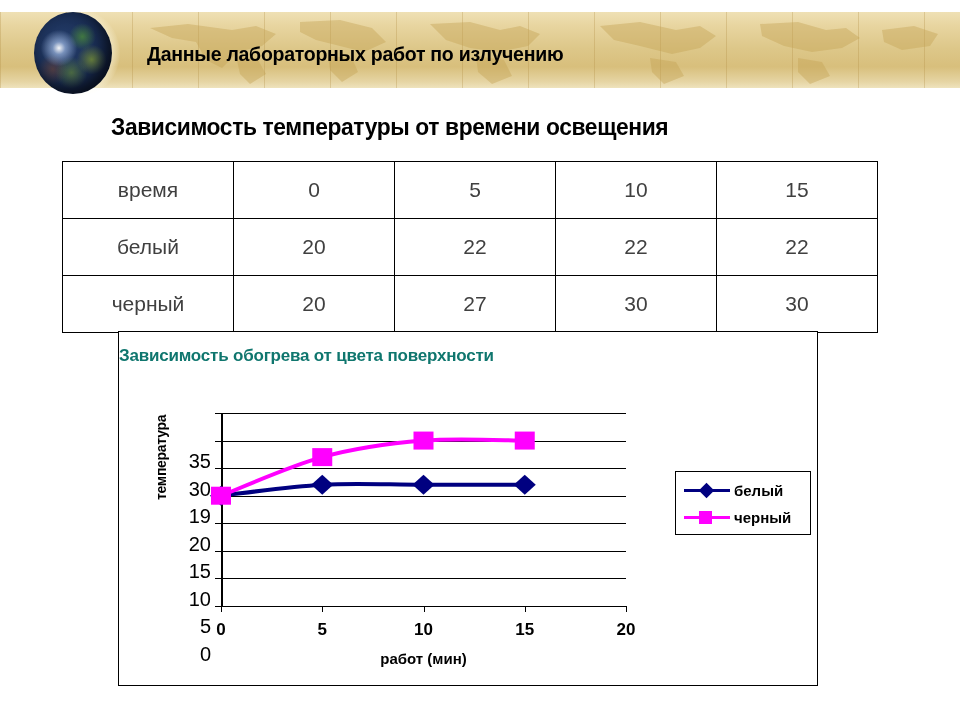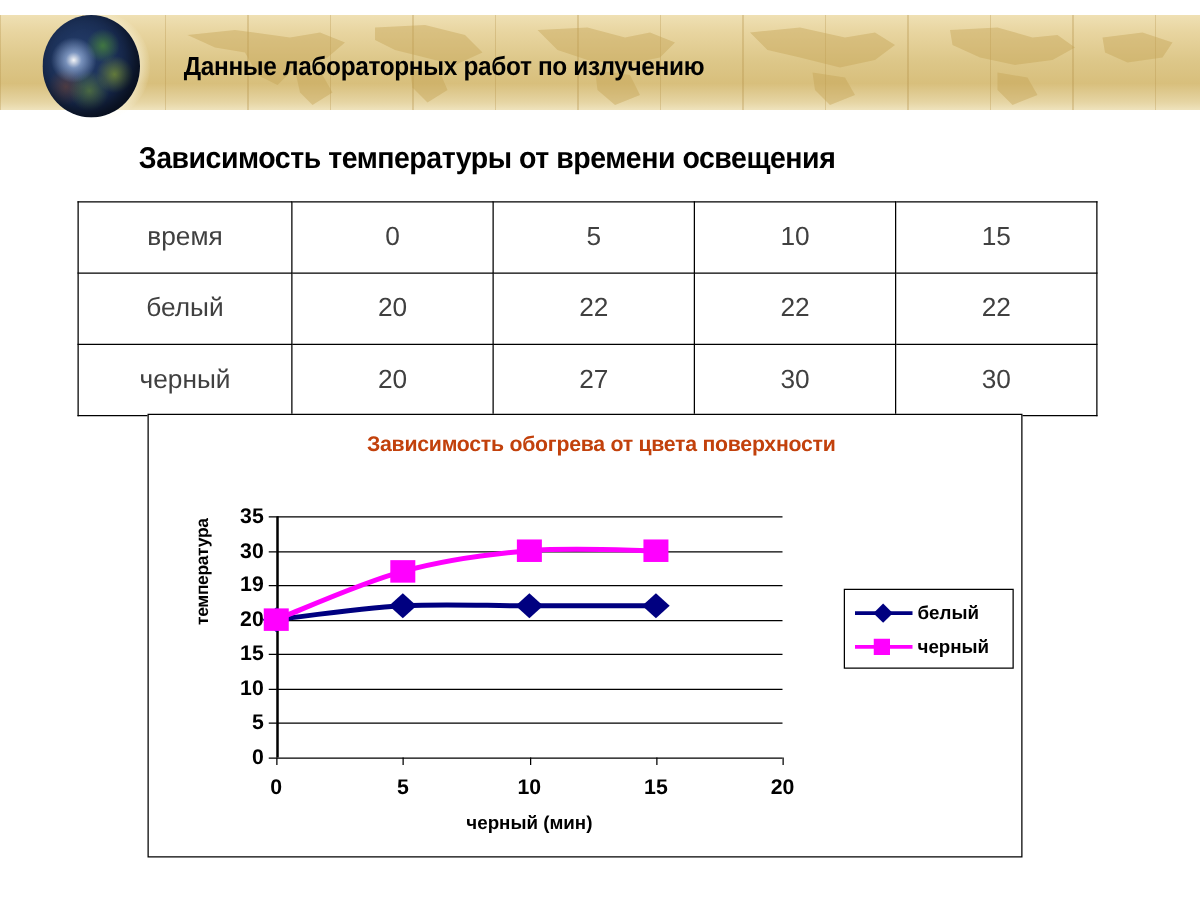--- a/index.html
+++ b/index.html
@@ -136,27 +136,27 @@
     left: 118px;
     top: 331px;
     width: 700px;
     height: 355px;
     border: 1px solid #000000;
     background: #ffffff;
     box-sizing: border-box;
   }
   #chart-title {
     position: absolute;
-    left: 12px;
+    left: 0;
     top: 14px;
     width: 700px;
-    text-align: center;
+    text-align: left;
     font-size: 17px;
     font-weight: bold;
-    color: #c2410c;
+    color: #0f766e;
     letter-spacing: -0.2px;
   }
 
   
   #plot {
     position: absolute;
     left: 102px;  
     top: 81px;    
     width: 405px; 
     height: 193px;
@@ -181,24 +181,25 @@
     left: -6px;
     width: 6px;
     height: 0;
     border-top: 1px solid #000000;
   }
   .ylabel {
     position: absolute;
     right: 100%;
     margin-right: 10px;
     transform: translateY(-50%);
-    font-size: 17px;
-    font-weight: bold;
+    font-size: 20px;
+    font-weight: normal;
     color: #000000;
     white-space: nowrap;
+    margin-top: 48px;
   }
   .xtick {
     position: absolute;
     top: 193px;
     width: 0;
     height: 6px;
     border-left: 1px solid #000000;
   }
   .xlabel {
     position: absolute;
@@ -346,21 +347,21 @@
       <td>30</td>
       <td>30</td>
     </tr>
   </tbody>
 </table>
 
 <div id="chart-frame">
   <div id="chart-title">Зависимость обогрева от цвета поверхности</div>
 
   <div id="y-axis-title">температура</div>
-  <div id="x-axis-title">черный (мин)</div>
+  <div id="x-axis-title">работ (мин)</div>
 
   <div id="plot">
     <div id="gridlines">
         <div class="gridline" style="top: 165.429px;"></div>
         <div class="gridline" style="top: 137.857px;"></div>
         <div class="gridline" style="top: 110.286px;"></div>
         <div class="gridline" style="top: 82.7143px;"></div>
         <div class="gridline" style="top: 55.1429px;"></div>
         <div class="gridline" style="top: 27.5714px;"></div>
         <div class="gridline" style="top: 0px;"></div>

